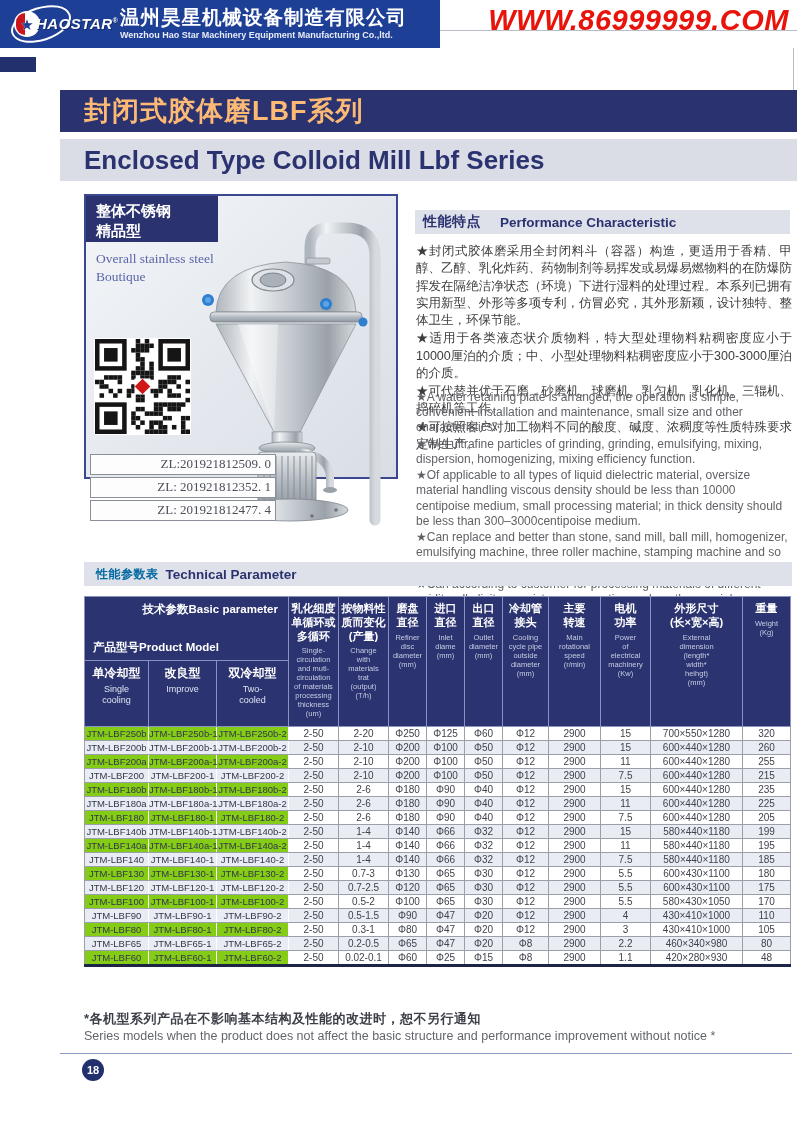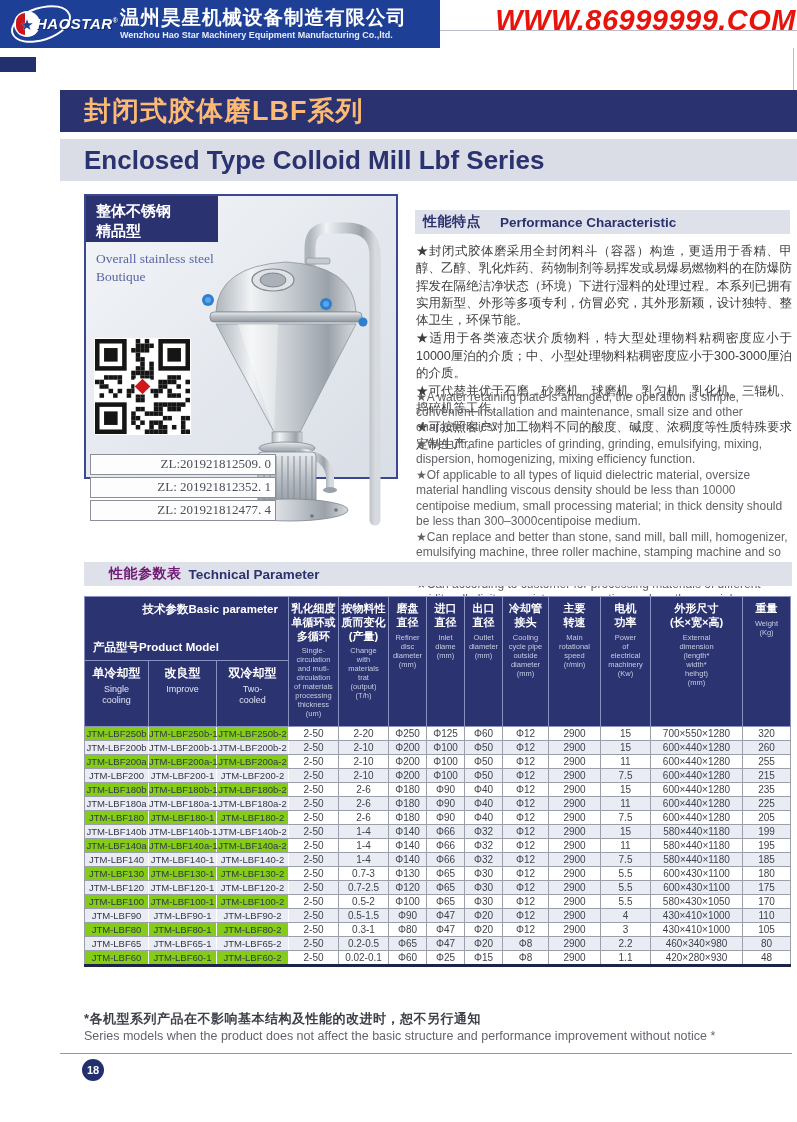--- a/index.html
+++ b/index.html
@@ -15,21 +15,21 @@
   .logo-star::before { content:""; position:absolute; left:2px; top:2px; bottom:2px; width:9px; background:#c9161d; border-radius:12px 0 0 12px; }
   .logo-star span { position:relative; color:#1e3f96; font-size:15px; line-height:1; text-shadow:0 0 1px #fff; }
   .logo-word { position:absolute; left:26px; top:11px; color:#fff; font-weight:bold; font-style:italic; font-size:15px; letter-spacing:.5px; white-space:nowrap; text-shadow:1px 1px 0 #14286b; }
   .logo-reg { font-size:7px; vertical-align:super; }
   .banner-names { display:flex; flex-direction:column; justify-content:center; line-height:1.1; margin-left:34px; }
   .company-cn { color:#fff; font-weight:bold; font-size:19.5px; letter-spacing:1px; white-space:nowrap; }
   .company-en { color:#e8ecf8; font-weight:bold; font-size:9px; margin-top:3px; white-space:nowrap; }
   .top-line { position:absolute; left:440px; top:30px; width:357px; height:1px; background:#b9bdc9; }
   .right-edge-line { position:absolute; left:793px; top:48px; width:1px; height:52px; background:#b9bdc9; }
   .banner-strip { position:absolute; left:0; top:57px; width:36px; height:15px; background:#23306e; }
-  .website { position:absolute; right:1px; top:4px; font-size:29px; font-weight:bold; font-style:italic; color:#e8140c; letter-spacing:0.5px; white-space:nowrap; background:transparent; }
+  .website { position:absolute; right:8px; top:4px; font-size:29px; font-weight:bold; font-style:italic; color:#e8140c; letter-spacing:0.5px; white-space:nowrap; background:transparent; }
 
   
   .title-cn-bar { position:absolute; left:60px; top:90px; width:737px; height:42px; background:#2b3270; display:flex; align-items:center; }
   .title-cn-bar span { color:#fdba74; font-size:27px; font-weight:bold; margin-left:24px; letter-spacing:1px; }
   .title-en-bar { position:absolute; left:60px; top:139px; width:737px; height:42px; background:#dadce6; display:flex; align-items:center; }
   .title-en-bar span { color:#2b3270; font-size:26px; font-weight:bold; margin-left:24px; letter-spacing:0px; }
 
   
   .product-box { position:absolute; left:84px; top:194px; width:314px; height:285px; border:2px solid #3b478f; background:linear-gradient(135deg,#f3f5f8 0%,#e4e8ee 55%,#d9dee6 100%);font-family:Liberation Serif, serif; }
   .badge { position:absolute; left:0; top:0; width:132px; height:46px; background:#2b3270; color:#fff; font-weight:bold; font-size:15px; line-height:1.35; padding:5px 0 0 10px; }
@@ -42,21 +42,21 @@
   
   .perf-bar { position:absolute; left:415px; top:210px; width:375px; height:24px; background:#dfe1ea; display:flex; align-items:center; }
   .perf-bar b { color:#2b3270; font-size:14px; margin-left:8px; letter-spacing:.5px; }
   .perf-bar i { color:#2b3270; font-size:13.5px; font-weight:bold; font-style:normal; margin-left:7px;padding-left:12px; }
   .bullets-cn { position:absolute; left:416px; top:243px; width:376px; color:#3c3c3e; font-size:12.5px; line-height:1.38; text-align:justify; }
   .bullets-en { position:absolute; left:416px; top:390px; width:376px; color:#606266; font-size:12px; line-height:1.27; }
   .bullets-cn div, .bullets-en div { margin-bottom:1px; }
 
   
   .param-bar { position:absolute; left:84px; top:562px; width:708px; height:24px; background:#dfe1ea; display:flex; align-items:center; }
-  .param-bar b { color:#701a75; font-size:14px; margin-left:25px; letter-spacing:.5px; }
+  .param-bar b { color:#0369a1; font-size:12px; margin-left:12px; letter-spacing:.5px; }
   .param-bar i { color:#2b3270; font-size:13.5px; font-weight:bold; font-style:normal; margin-left:7px; }
 
   table.param { position:absolute; left:84px; top:596px; width:706px; border-collapse:collapse; table-layout:fixed; border-bottom:3px solid #1d2445; }
   table.param th { background:#2b3470; color:#fff; font-weight:normal; vertical-align:top; border:1px solid #8a92c2; padding:3px 1px; }
   th .h-cn { display:block; font-size:11px; font-weight:bold; white-space:pre-line; line-height:1.25; margin-top:2px; }
   th .h-en { display:block; font-size:7.5px; color:#c6cbe2; line-height:1.2; margin-top:3px; white-space:pre-line; }
   th.corner { position:relative; height:64px; padding:0;
     background-image:linear-gradient(to bottom right, rgba(0,0,0,0) 49.4%, #aab1d8 49.4%, #aab1d8 50.6%, rgba(0,0,0,0) 50.6%), linear-gradient(#2b3470,#2b3470); }
   th.corner .c-top { position:absolute; right:10px; top:5px; font-size:11.5px; font-weight:bold; }
   th.corner .c-bottom { position:absolute; left:8px; bottom:5px; font-size:11.5px; font-weight:bold; }

